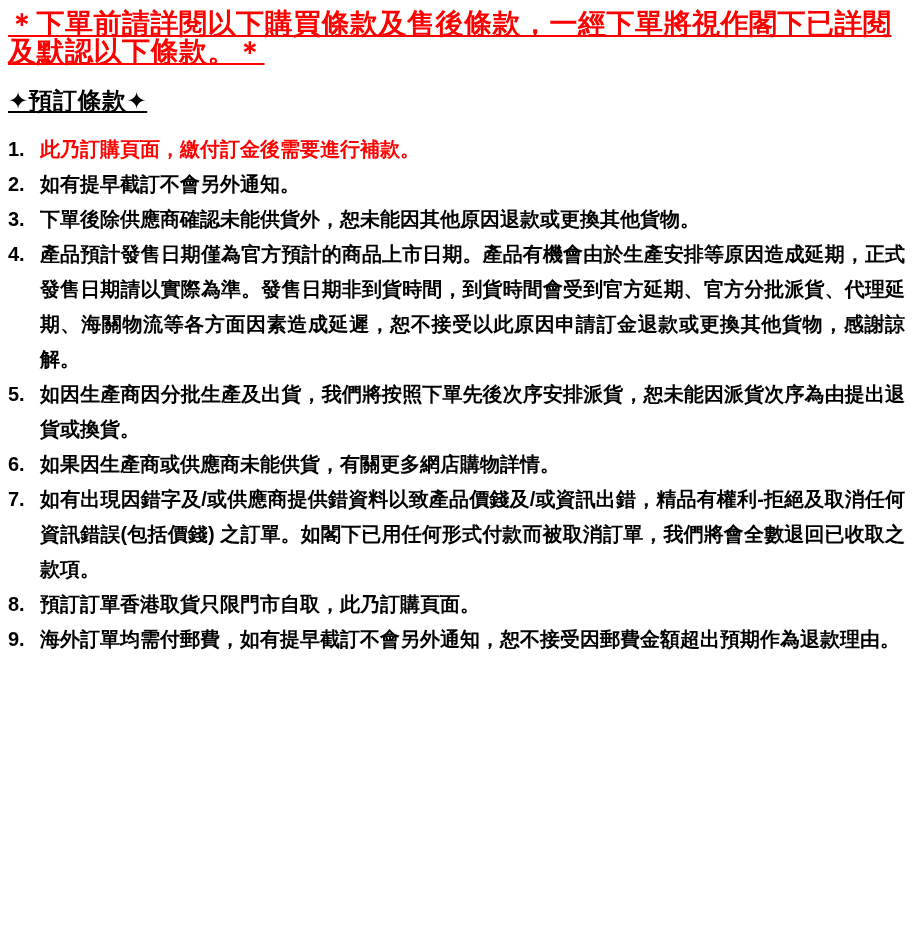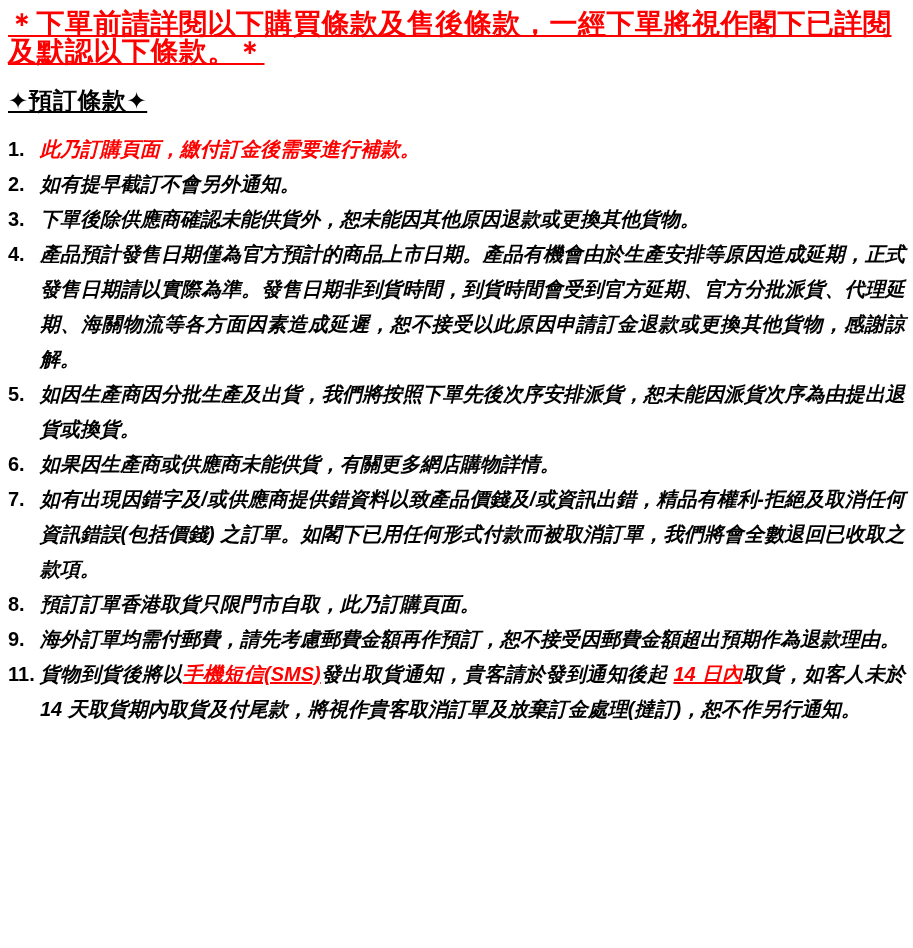--- a/index.html
+++ b/index.html
@@ -47,21 +47,20 @@
     line-height: 35px;
   }
   .term-row .num {
     flex: 0 0 32px;
     white-space: nowrap;
   }
   .term-row .txt {
     flex: 1 1 auto;
     text-align: justify;
     padding-right: 2px;
-    font-style: italic;
   }
   .seg-red {
     color: #fe0000;
   }
   .seg-red-underline {
     color: #fe0000;
     text-decoration: underline;
   }
   a.seg-link {
     color: #0000fe;
@@ -105,20 +104,16 @@
       <div class="term-row">
         <span class="num">7.</span>
         <span class="txt"><span>如有出現因錯字及/或供應商提供錯資料以致產品價錢及/或資訊出錯，精品有權利-拒絕及取消任何資訊錯誤(包括價錢) 之訂單。如閣下已用任何形式付款而被取消訂單，我們將會全數退回已收取之款項。</span></span>
       </div>
       <div class="term-row">
         <span class="num">8.</span>
         <span class="txt"><span>預訂訂單香港取貨只限門市自取，此乃訂購頁面。</span></span>
       </div>
       <div class="term-row">
         <span class="num">9.</span>
-        <span class="txt"><span>海外訂單均需付郵費，請先考慮郵費金額再作預訂，恕不接受因郵費金額超出預期作為退款理由。</span></span>
-      </div>
-      <div class="term-row">
-        <span class="num">11.</span>
-        <span class="txt"><span>貨物到貨後將以</span><span class="seg-red-underline">手機短信(SMS)</span><span>發出取貨通知，貴客請於發到通知後起 </span><span class="seg-red-underline">14 日內</span><span>取貨，如客人未於 14 天取貨期內取貨及付尾款，將視作貴客取消訂單及放棄訂金處理(撻訂)，恕不作另行通知。</span></span>
+        <span class="txt"><span>海外訂單均需付郵費，如有提早截訂不會另外通知，恕不接受因郵費金額超出預期作為退款理由。</span></span>
       </div>
     </div>
 </div>
 
 </body></html>

